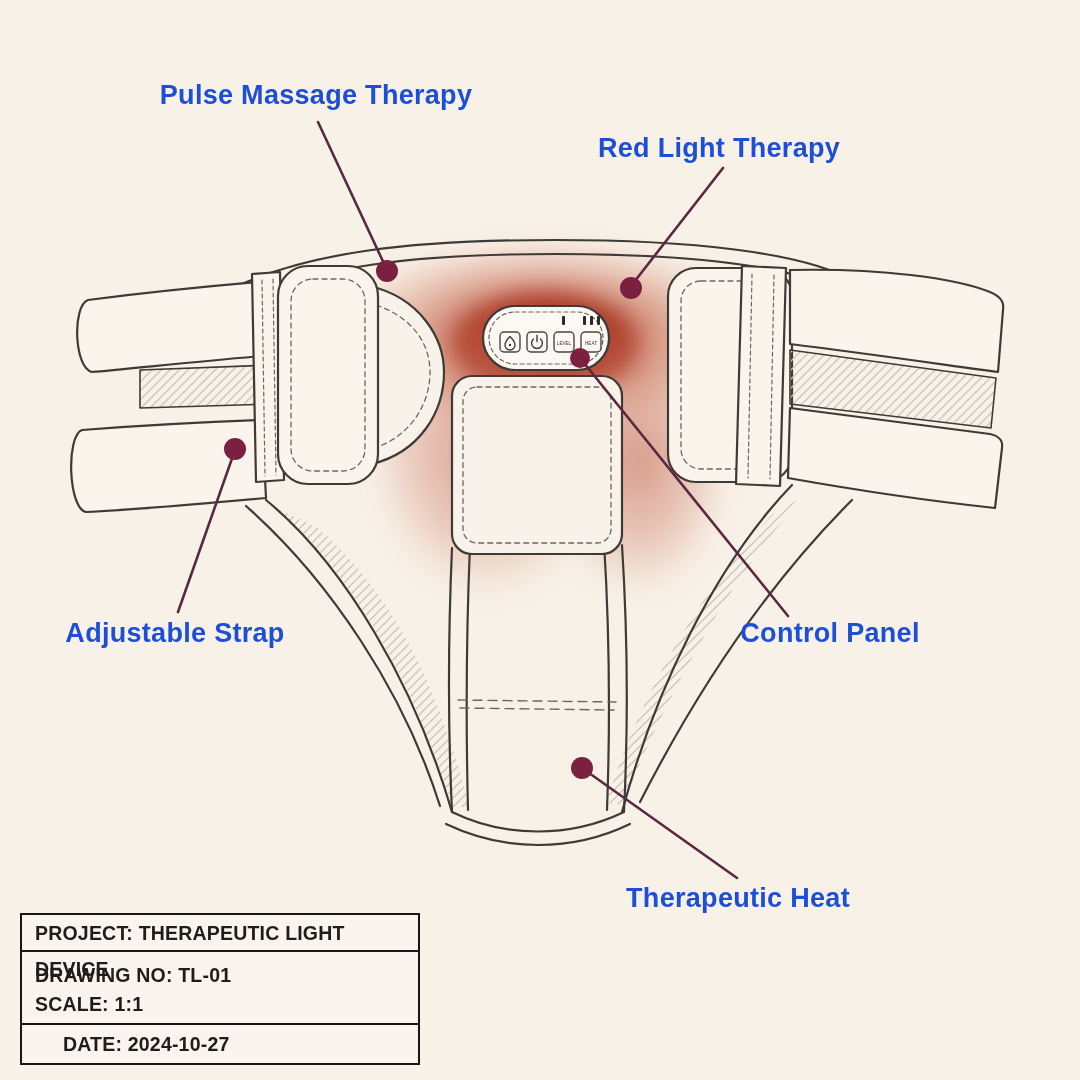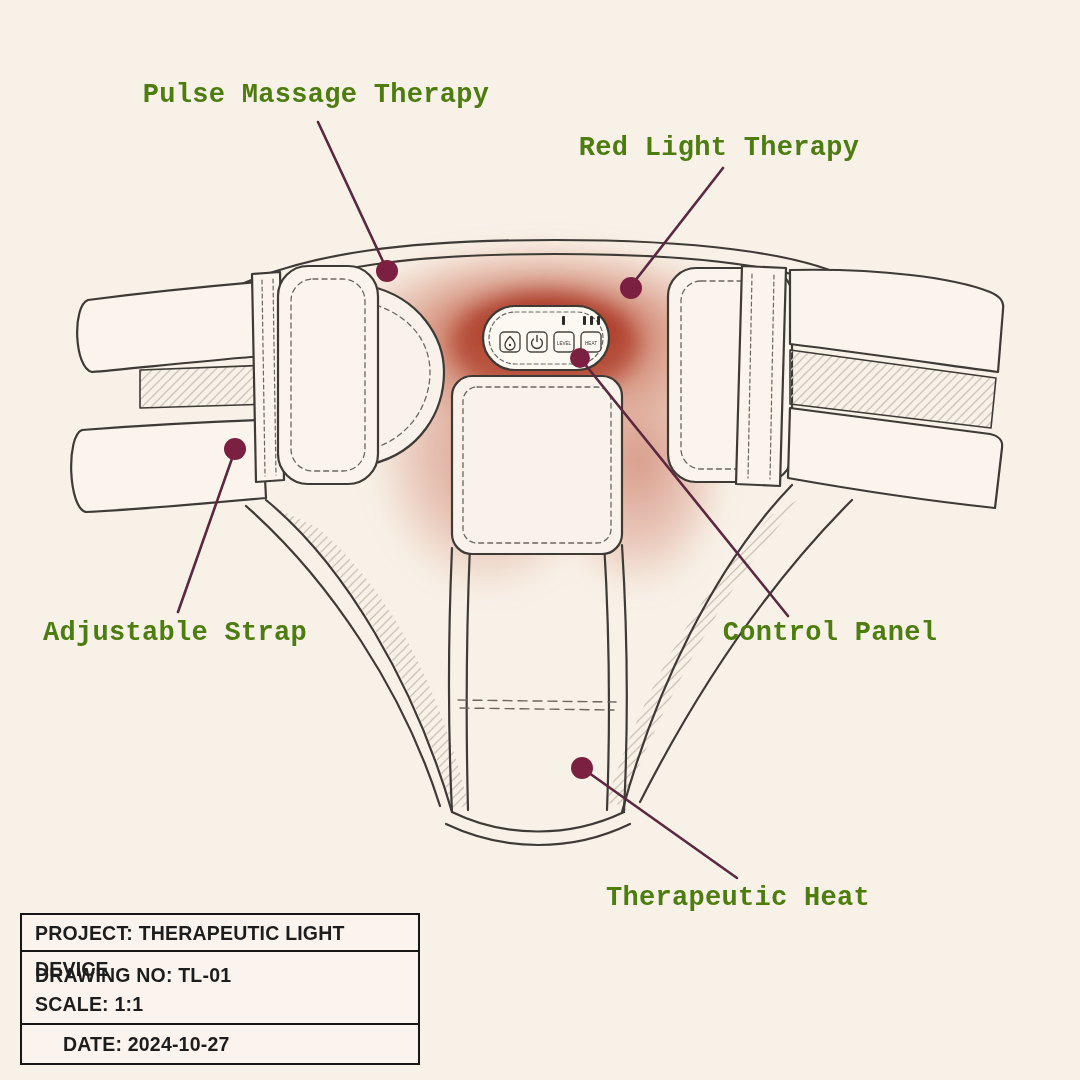--- a/index.html
+++ b/index.html
@@ -5,23 +5,22 @@
   html,body{margin:0;padding:0;}
   body{
     width:1080px;height:1080px;position:relative;overflow:hidden;
     background:#f8f1e8;
     font-family:"Liberation Sans", sans-serif;
   }
   .stage{position:absolute;inset:0;}
   svg{position:absolute;left:0;top:0;}
   .callout-label{
     position:absolute;transform:translateX(-50%);
-    font-size:27px;font-weight:600;color:#4d7c0f;letter-spacing:.3px;
+    font-size:27px;font-weight:600;color:#1d4ed8;letter-spacing:.3px;
     white-space:nowrap;
-    font-family:Liberation Mono, monospace;
   }
   .title-block{
     position:absolute;left:20px;top:913px;width:400px;height:152px;
     border:2px solid #161616;background:#fbf4ee;box-sizing:border-box;
     display:flex;flex-direction:column;color:#1d1d1d;
   }
   .tb-row{box-sizing:border-box;padding-left:13px;font-size:19.5px;font-weight:600;letter-spacing:.2px;}
   .tb-row1{height:37px;line-height:36px;border-bottom:2px solid #161616;}
   .tb-row2{height:73px;border-bottom:2px solid #161616;padding-top:9px;line-height:29px;}
   .tb-row3{flex:1;line-height:38px;margin-left:28px;}

